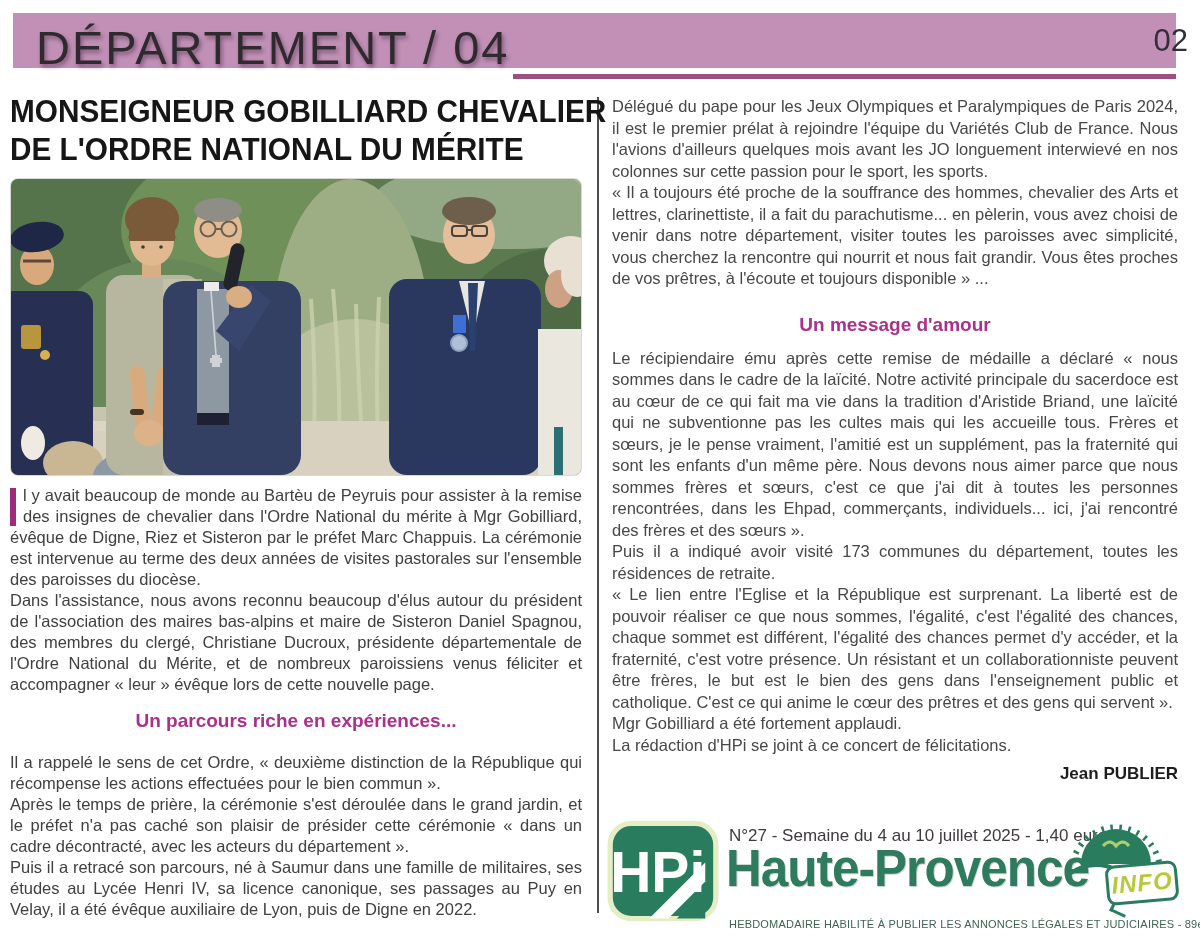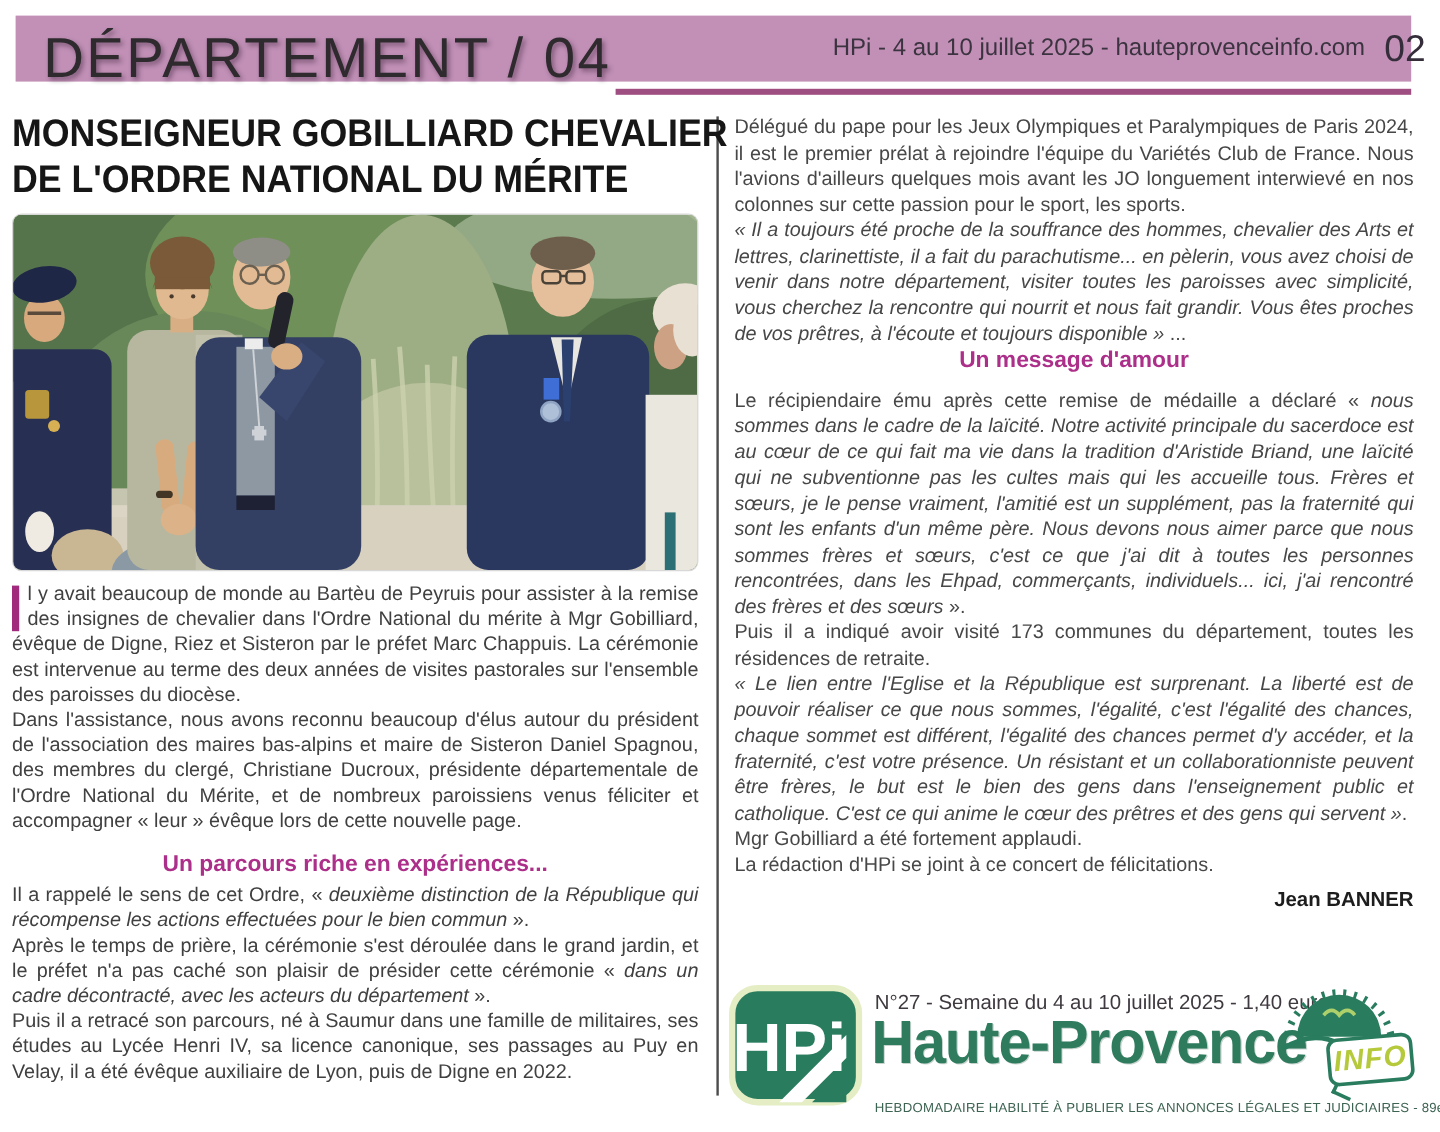--- a/index.html
+++ b/index.html
@@ -23,28 +23,28 @@
   
   .left-col{position:absolute;left:10px;top:92px;width:572px;}
   .headline{margin:0;color:#161616;font-weight:bold;font-size:32px;line-height:38px;
     transform:scaleX(.93);transform-origin:left top;}
   .headline span{display:block;white-space:nowrap;}
   .photo-wrap{margin:10px 0 9px 0;width:570px;height:296px;border:1px solid #d8d8d8;
     border-radius:8px;overflow:hidden;}
   .photo-wrap svg{display:block;}
   .body-text p{margin:0;font-size:16.5px;line-height:21px;color:#404040;text-align:justify;}
   .dropbar{float:left;width:6px;height:38px;background:#a12a7c;margin:3px 7px 0 0;}
-  .subhead{margin:15px 0 4px 0;text-align:center;font-size:19px;font-weight:bold;color:#ac2f8a;}
-  .it{font-style:italic;}
+  .subhead{margin:15px 0 20px 0;text-align:center;font-size:19px;font-weight:bold;color:#ac2f8a;}
+  .it{}
 
   
   .right-col{position:absolute;left:612px;top:96px;width:566px;}
   .right-col p{margin:0;font-size:16.5px;line-height:21.5px;color:#474747;text-align:justify;}
   .right-col .subhead{margin:4px 0 12px 0;}
-  .subhead.mid{margin-top:0;}
+  .subhead.mid{margin-top:24px;}
   .byline{margin-top:8px;text-align:right;font-weight:bold;font-size:17px;color:#1d1d1d;}
 
   
   .masthead{position:absolute;left:603px;top:810px;width:583px;height:130px;}
   .hpi-logo{position:absolute;left:4px;top:10px;}
   .mast-issue{position:absolute;left:126px;top:16px;font-size:17px;color:#3f3a3f;}
   .mast-title{position:absolute;left:123px;top:29px;font-size:51px;font-weight:bold;color:#2e7b5e;
     letter-spacing:-1px;white-space:nowrap;transform:scaleX(.97);transform-origin:left top;
     text-shadow:1px 1px 0 rgba(30,80,60,.25);}
   .sun-svg{position:absolute;left:462px;top:0;}
@@ -55,21 +55,20 @@
   .bubble-tail{position:absolute;left:509px;top:88px;width:14px;height:14px;background:#fff;
     border-left:3px solid #2a7c5f;border-bottom:3px solid #2a7c5f;transform:rotate(25deg);}
   .mast-tagline{position:absolute;left:126px;top:108px;font-size:11px;color:#3d6352;letter-spacing:.2px;white-space:nowrap;}
 </style>
 </head>
 <body>
 
 <div class="band"></div>
 <div class="section-title">DÉPARTEMENT / 04</div>
 <div class="band-right">
-  <span class="issue-info">HPi - 4 au 10 juillet 2025 - hauteprovenceinfo.com</span>
   <span class="page-num">02</span>
 </div>
 <div class="header-rule"></div>
 <div class="col-divider"></div>
 
 <div class="left-col">
   <h1 class="headline">
     <span>MONSEIGNEUR GOBILLIARD CHEVALIER</span>
     <span>DE L'ORDRE NATIONAL DU MÉRITE</span>
   </h1>
@@ -167,21 +166,21 @@
   <p>Délégué du pape pour les Jeux Olympiques et Paralympiques de Paris 2024, il est le premier prélat à rejoindre l'équipe du Variétés Club de France. Nous l'avions d'ailleurs quelques mois avant les JO longuement interwievé en nos colonnes sur cette passion pour le sport, les sports.</p>
   <p><span class="it">« Il a toujours été proche de la souffrance des hommes, chevalier des Arts et lettres, clarinettiste, il a fait du parachutisme... en pèlerin, vous avez choisi de venir dans notre département, visiter toutes les paroisses avec simplicité, vous cherchez la rencontre qui nourrit et nous fait grandir. Vous êtes proches de vos prêtres, à l'écoute et toujours disponible »</span><span> ...</span></p>
 
   <h3 class="subhead mid">Un message d'amour</h3>
   <p><span>Le récipiendaire ému après cette remise de médaille a déclaré « </span><span class="it">nous sommes dans le cadre de la laïcité. Notre activité principale du sacerdoce est au cœur de ce qui fait ma vie dans la tradition d'Aristide Briand, une laïcité qui ne subventionne pas les cultes mais qui les accueille tous. Frères et sœurs, je le pense vraiment, l'amitié est un supplément, pas la fraternité qui sont les enfants d'un même père. Nous devons nous aimer parce que nous sommes frères et sœurs, c'est ce que j'ai dit à toutes les personnes rencontrées, dans les Ehpad, commerçants, individuels... ici, j'ai rencontré des frères et des sœurs</span><span> ».</span></p>
   <p>Puis il a indiqué avoir visité 173 communes du département, toutes les résidences de retraite.</p>
   <p><span class="it">« Le lien entre l'Eglise et la République est surprenant. La liberté est de pouvoir réaliser ce que nous sommes, l'égalité, c'est l'égalité des chances, chaque sommet est différent, l'égalité des chances permet d'y accéder, et la fraternité, c'est votre présence. Un résistant et un collaborationniste peuvent être frères, le but est le bien des gens dans l'enseignement public et catholique. C'est ce qui anime le cœur des prêtres et des gens qui servent »</span><span>.</span></p>
   <p>Mgr Gobilliard a été fortement applaudi.</p>
   <p>La rédaction d'HPi se joint à ce concert de félicitations.</p>
 
-  <div class="byline">Jean BANNER</div>
+  <div class="byline">Jean PUBLIER</div>
 </div>
 
 <div class="masthead">
   <svg class="hpi-logo" width="112" height="102" viewBox="0 0 106 96" xmlns="http://www.w3.org/2000/svg">
     <rect x="3" y="3" width="100" height="90" rx="20" fill="#2a7c5f" stroke="#e4edc4" stroke-width="5"></rect>
     <polygon points="40,93 93,40 93,58 58,93" fill="#ffffff"></polygon>
     <polygon points="66,93 93,66 93,93" fill="#2a7c5f"></polygon>
     <text x="48" y="68" text-anchor="middle" font-family="Liberation Sans, sans-serif" font-size="54" font-weight="bold" fill="#ffffff">HPi</text>
   </svg>
 

